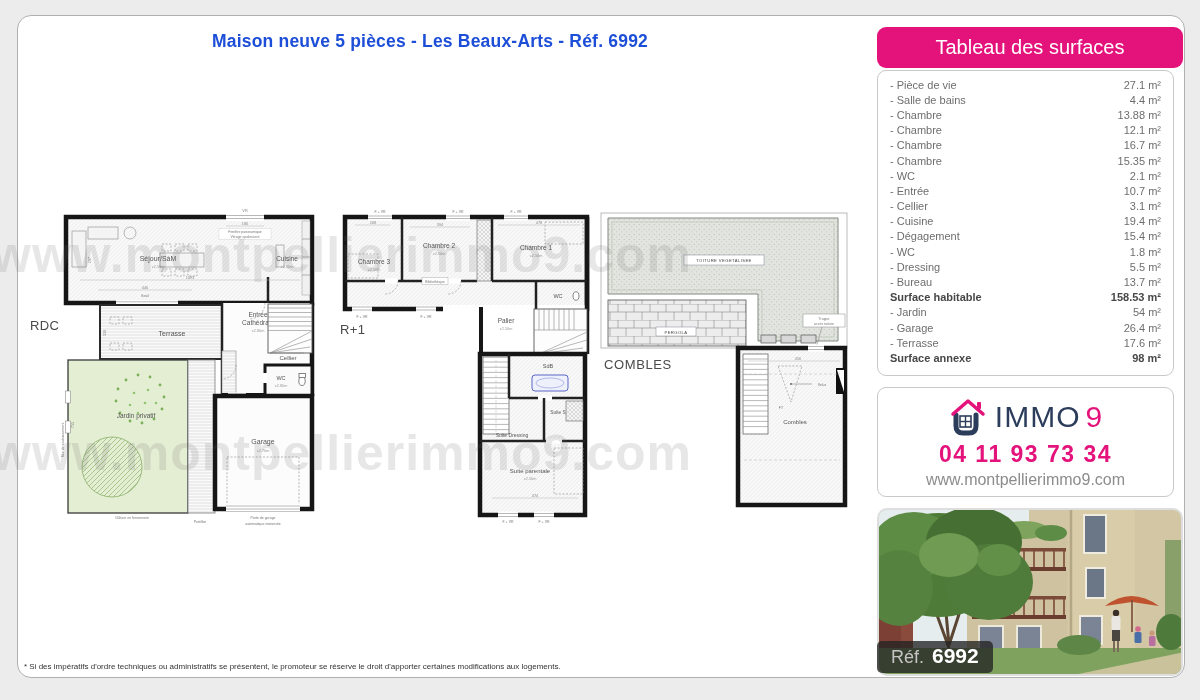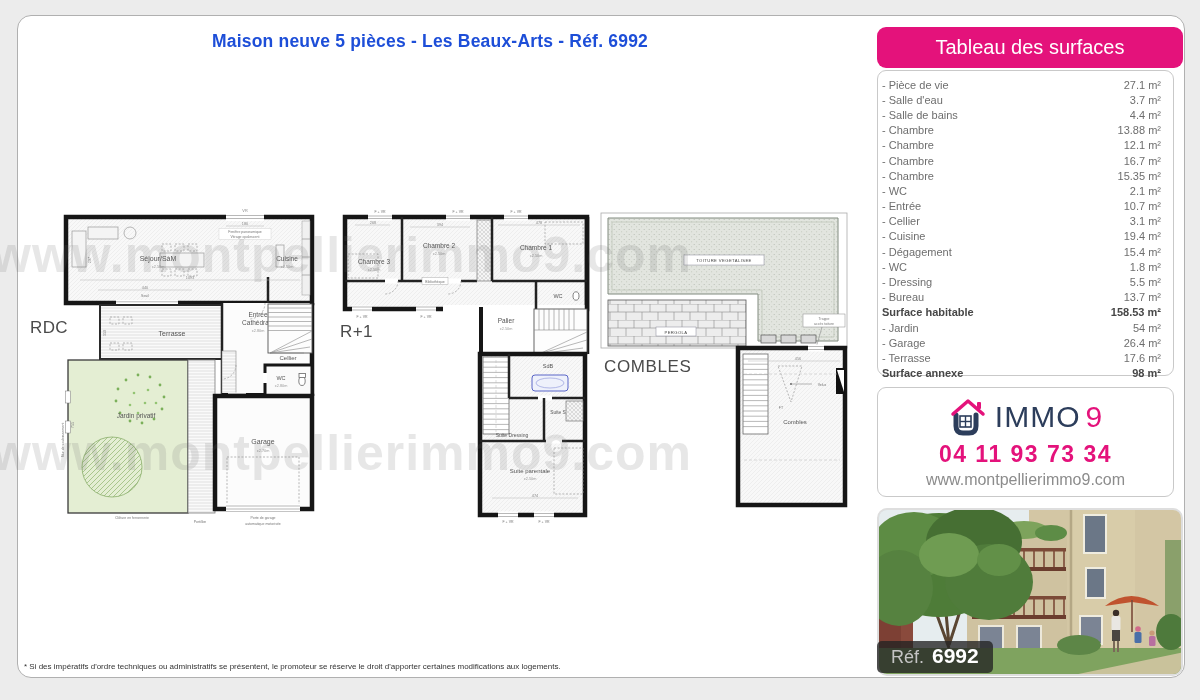--- a/index.html
+++ b/index.html
@@ -4,30 +4,30 @@
 <style>
   * { margin:0; padding:0; box-sizing:border-box; }
   html,body { width:1200px; height:700px; overflow:hidden; background:#ececec;
     font-family:"Liberation Sans", sans-serif; position:relative; }
   .abs { position:absolute; }
   .card { left:17px; top:15px; width:1168px; height:663px; background:#fff;
     border:1.5px solid #b0b0b0; border-radius:14px; z-index:0; }
   .title { left:0; top:31px; width:860px; text-align:center; font-size:17.5px;
     font-weight:700; color:#1d4ed8; z-index:4; letter-spacing:.2px; }
   .plan { z-index:2; }
-  .plan-label { z-index:4; font-size:17px; color:#4a4a4a; letter-spacing:.4px; }
+  .plan-label { z-index:4; font-size:13px; color:#4a4a4a; letter-spacing:.4px; }
   .wm-clip { left:0; top:0; width:868px; height:690px; overflow:hidden; z-index:3; pointer-events:none; }
   .wm { position:absolute; left:-8px; white-space:nowrap; font-size:50px; font-weight:700;
     color:rgba(105,105,105,0.16); letter-spacing:1px; }
   
   .tbl-header { left:877px; top:27px; width:306px; height:41px; background:#e4127b;
     border-radius:9px; color:#fff; font-size:20px; display:flex; align-items:center;
     justify-content:center; z-index:5; }
   .tbl-box { left:877px; top:70px; width:297px; height:306px; border:1.4px solid #c9c9c9;
-    border-radius:9px; background:#fff; z-index:5; padding:6px 12px 0 4px; }
+    border-radius:9px; background:#fff; z-index:5; padding:6px 12px 0 12px; }
   .srow { height:15.2px; display:flex; justify-content:space-between; align-items:center;
     font-size:11px; color:#6e6e6e; }
   .srow.bold { font-weight:700; color:#474747; }
   .logo-box { left:877px; top:387px; width:297px; height:110px; border:1.4px solid #c9c9c9;
     border-radius:9px; background:#ffffff; z-index:5; display:flex; flex-direction:column;
     align-items:center; justify-content:center; gap:3px; }
   .brand-row { display:flex; align-items:center; gap:5px; height:42px; }
   .brand-immo { font-size:30px; letter-spacing:1px; color:#2c3d5b; }
   .brand-9 { font-size:30px; letter-spacing:1px; color:#e4127b; }
   .phone { font-size:23px; font-weight:700; color:#e4127b; letter-spacing:1.5px; }
@@ -420,24 +420,20 @@
   <span>Tableau des surfaces</span>
 </div>
 
 <div class="abs tbl-box">
 
     <div class="srow">
       <span>- Pièce de vie</span>
       <span>27.1 m²</span>
     </div>
 
-    <div class="srow">
-      <span>- Salle d'eau</span>
-      <span>3.7 m²</span>
-    </div>
 
     <div class="srow">
       <span>- Salle de bains</span>
       <span>4.4 m²</span>
     </div>
 
     <div class="srow">
       <span>- Chambre</span>
       <span>13.88 m²</span>
     </div>

